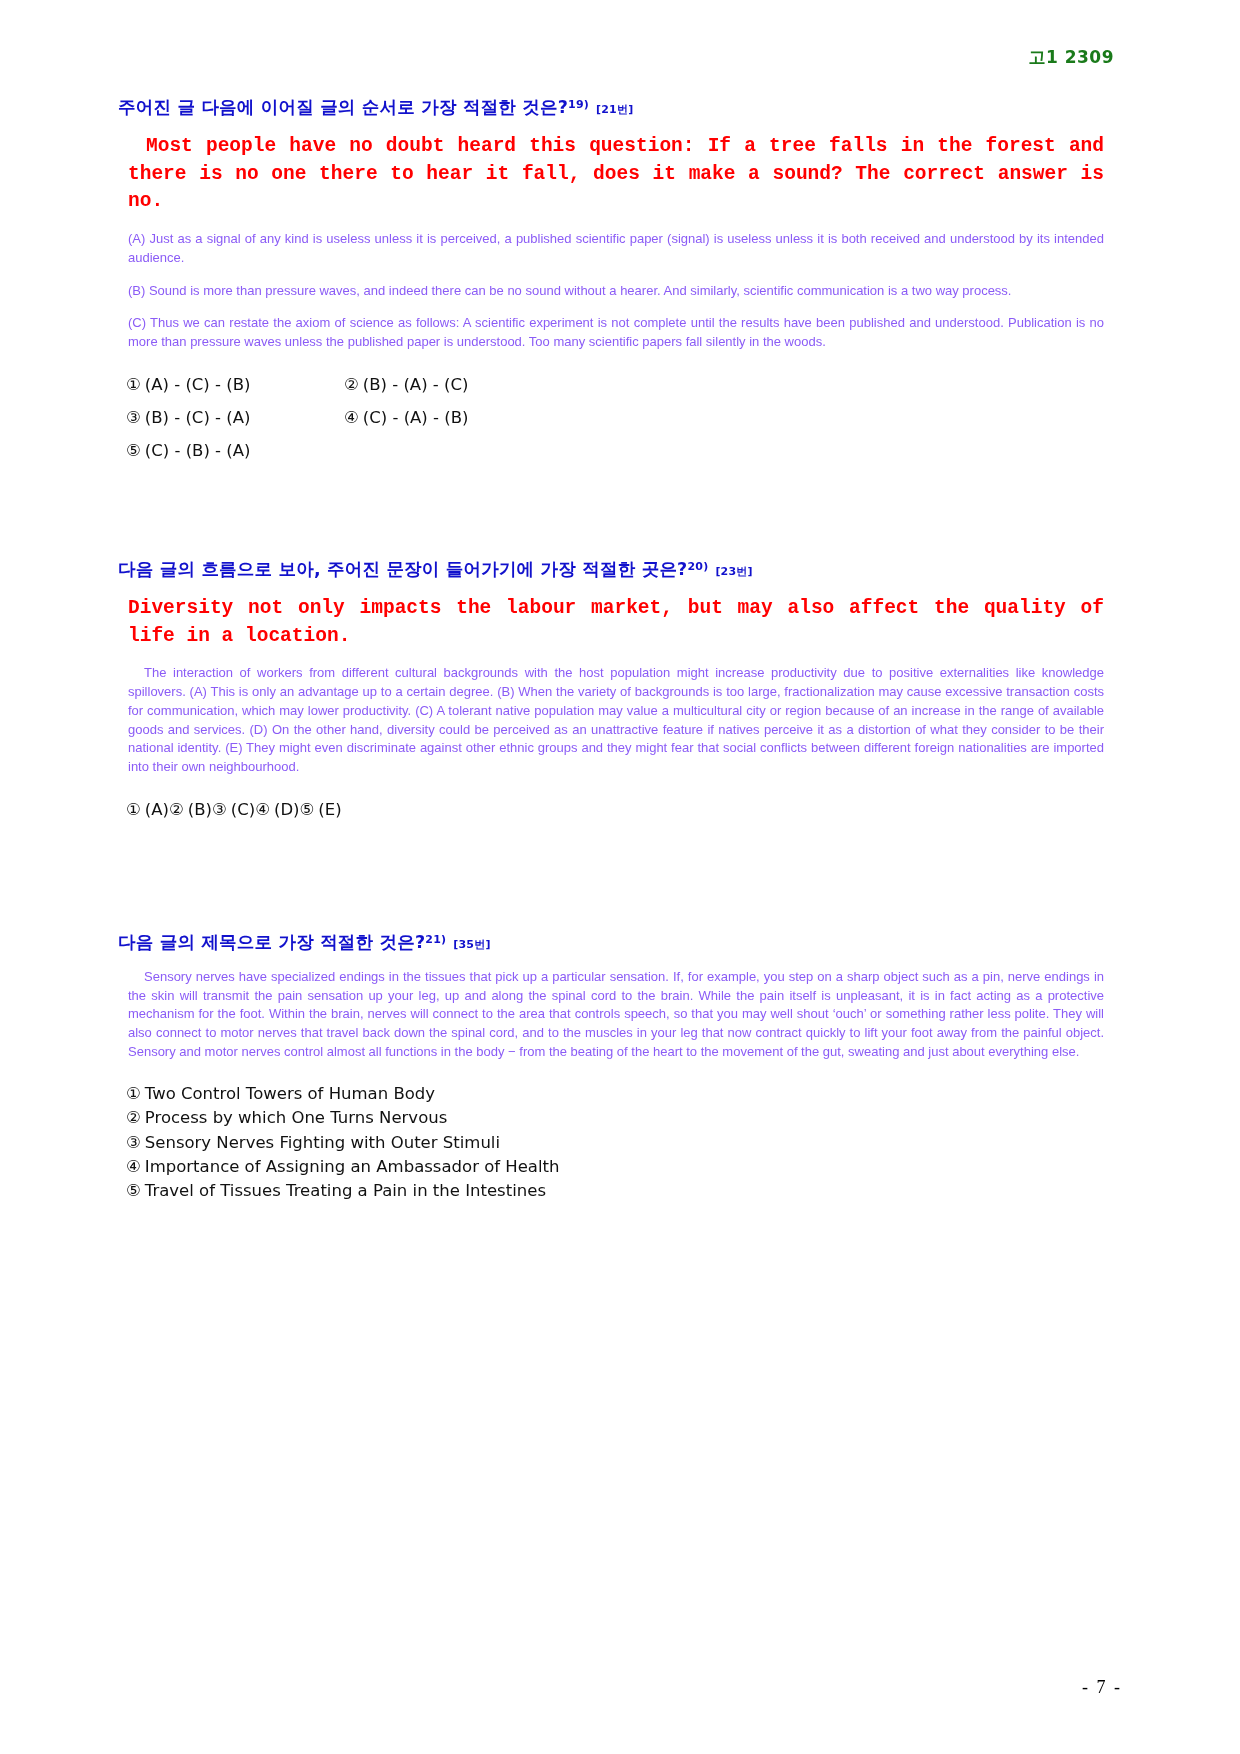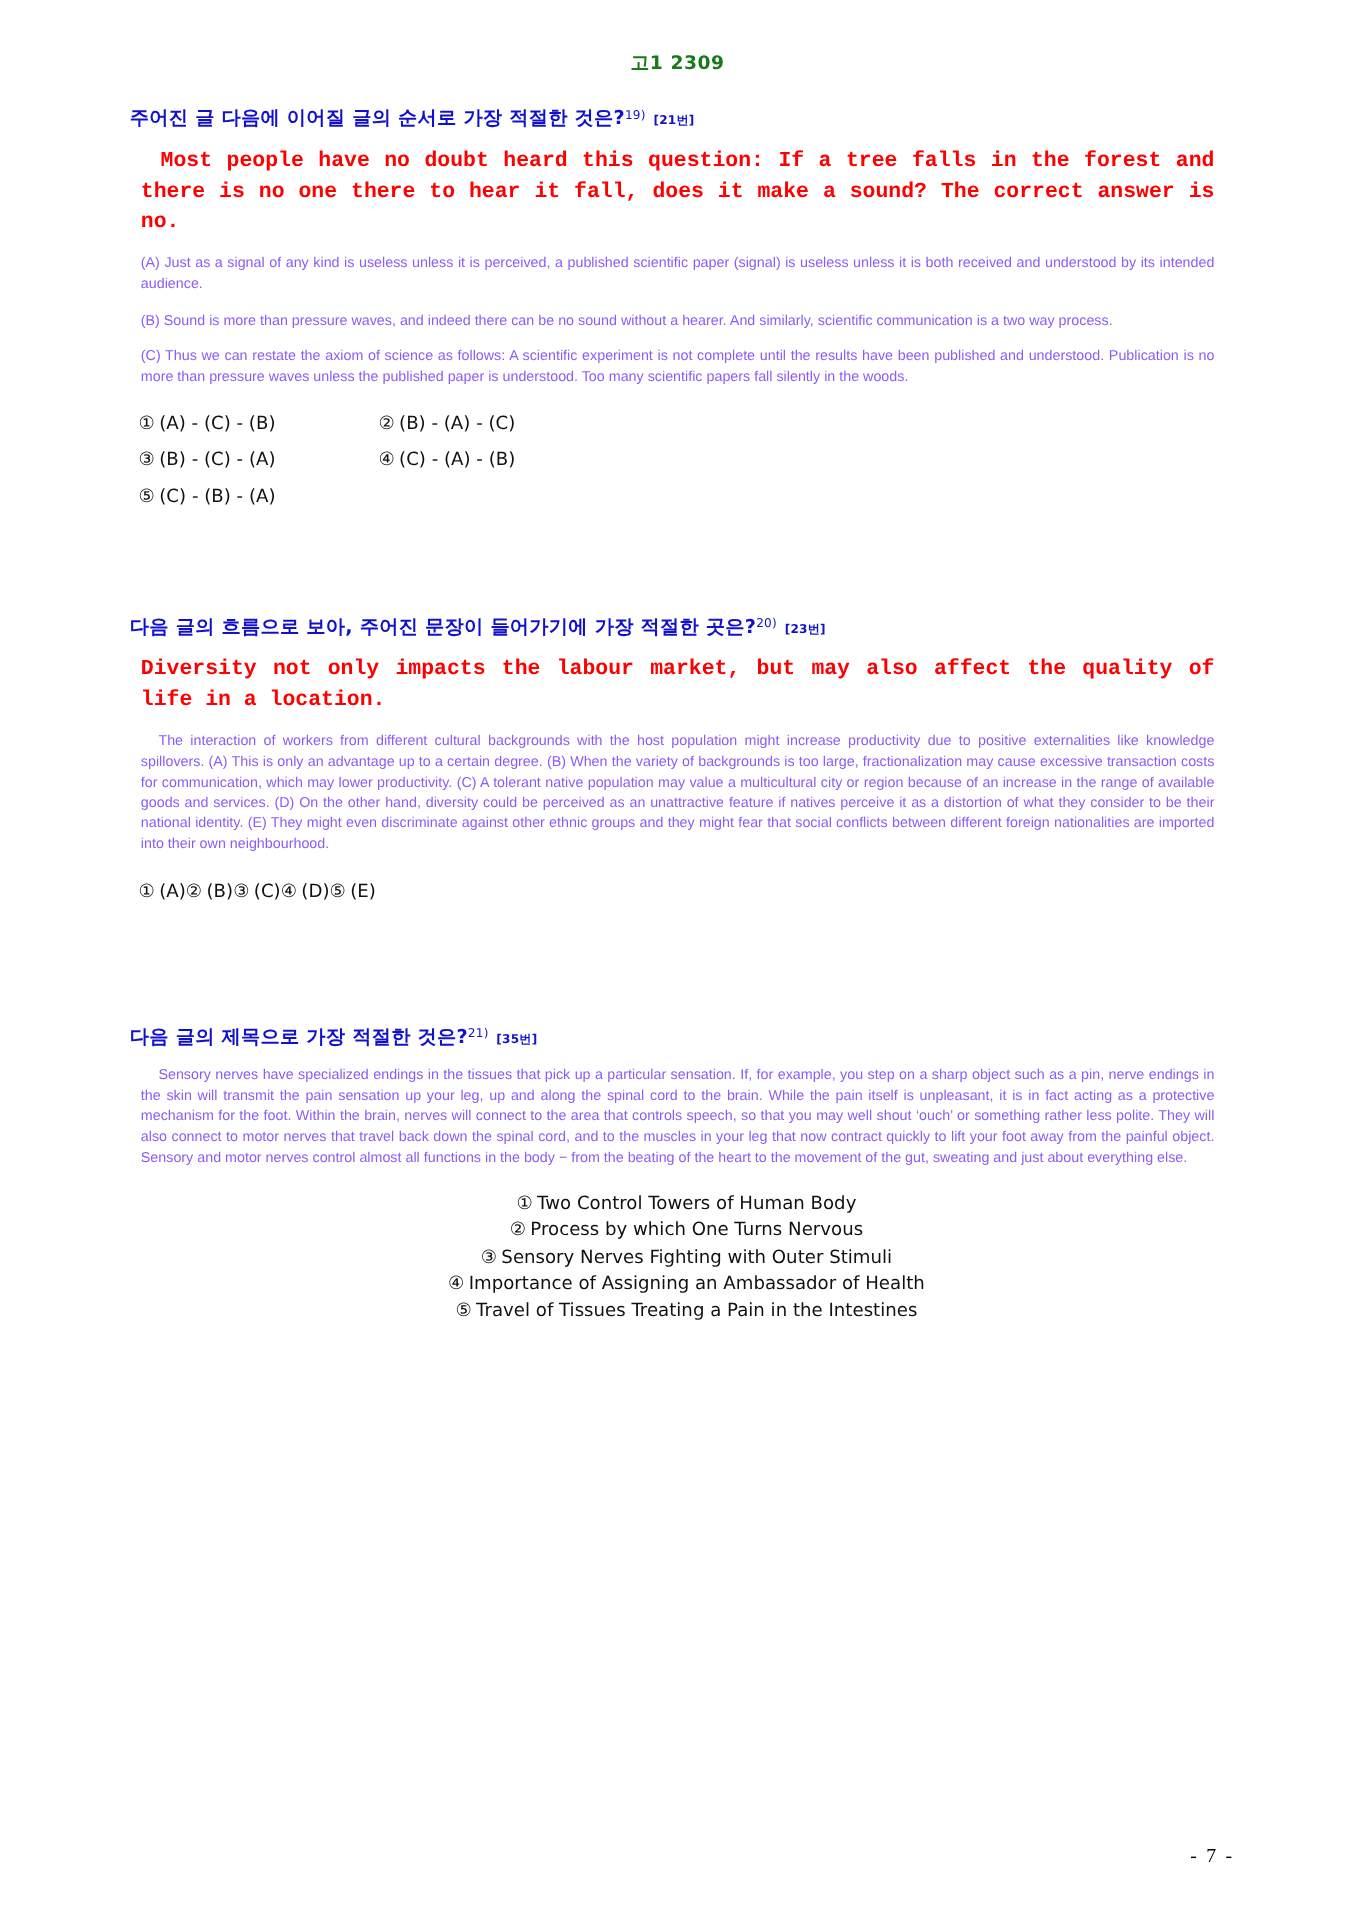--- a/index.html
+++ b/index.html
@@ -18,21 +18,21 @@
   .page {
     position: absolute;
     left: 0; top: 0;
     width: 1240px;
     height: 1754px;
     box-sizing: border-box;
     padding: 46px 118px 0 118px;
   }
   
   .doc-header {
-    text-align: center;
+    text-align: right;
     color: #1a7a1a;
     font-family: "DejaVu Sans", sans-serif;
     font-weight: bold;
     font-size: 17px;
     letter-spacing: 0.5px;
     margin: 0 8px 26px 0;
   }
   
   .question-block { margin-bottom: 0; }
   .q-title {
@@ -40,21 +40,21 @@
     font-family: "DejaVu Sans", sans-serif;
     font-weight: bold;
     font-size: 17.5px;
     letter-spacing: 0.2px;
     margin-bottom: 14px;
     white-space: nowrap;
   }
   .q-title .sup {
     font-size: 11px;
     vertical-align: 5px;
-    font-weight: normal;
+    font-weight: bold;
   }
   .q-title .qnum {
     margin-left: 7px;
     font-size: 11px;
   }
   
   .given-box {
     color: #ff0000;
     font-family: Liberation Mono, monospace;
     font-weight: bold;
@@ -86,21 +86,21 @@
     line-height: 1.28;
   }
   .choices-grid2 {
     display: grid;
     grid-template-columns: 218px 218px;
     row-gap: 12px;
   }
   .choices-row {
     display: flex;
   }
-  .choices-list .choice-line { margin-bottom: 3px; text-align: center; }
+  .choices-list .choice-line { margin-bottom: 3px; }
   .choice-line { white-space: nowrap; }
   .cnum { margin-right: 4px; }
   .spacer-md { height: 96px; }
   .spacer-lg { height: 110px; }
   
   .doc-footer {
     position: absolute;
     right: 118px;
     bottom: 56px;
     font-family: "Liberation Serif", serif;

